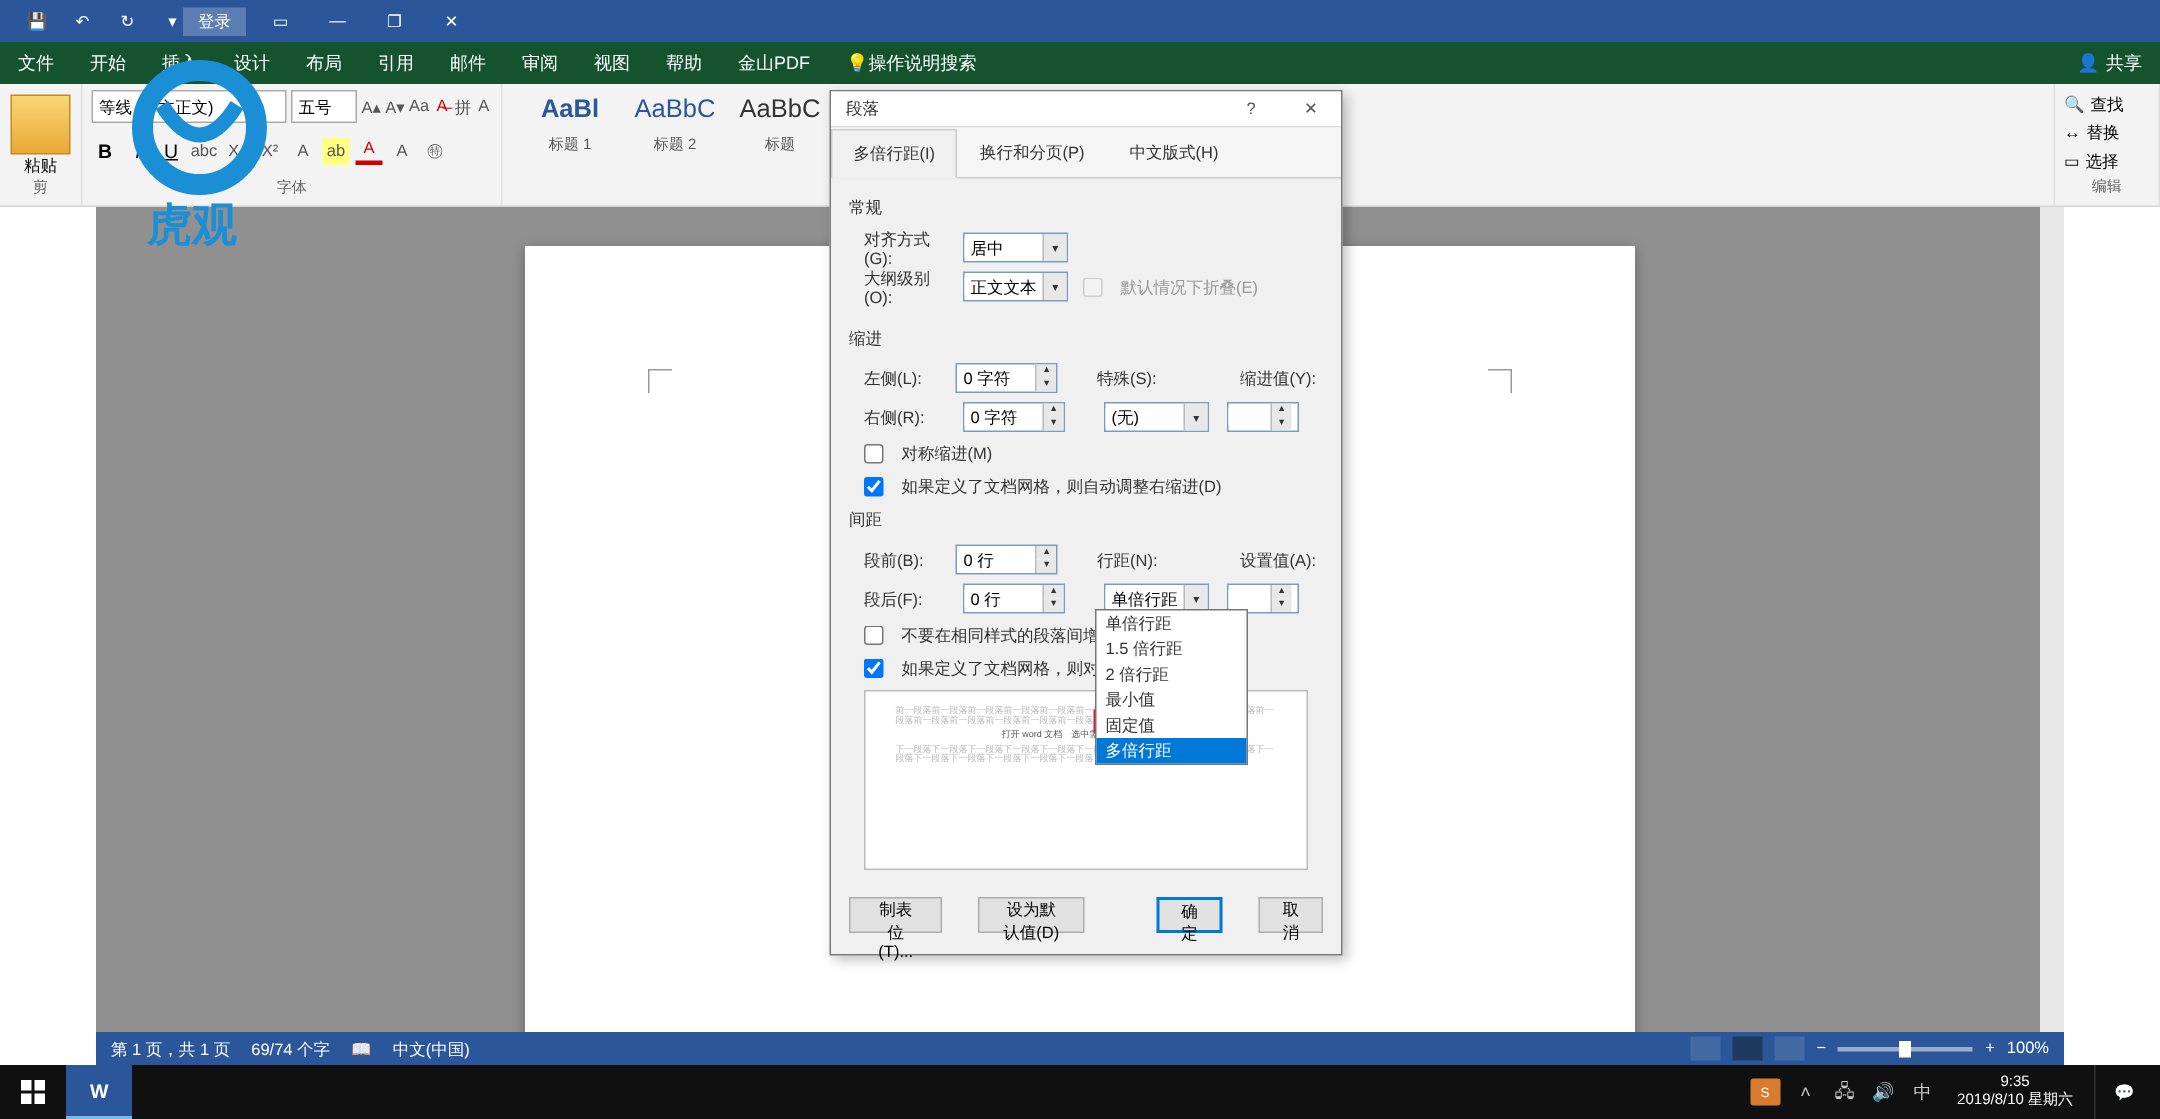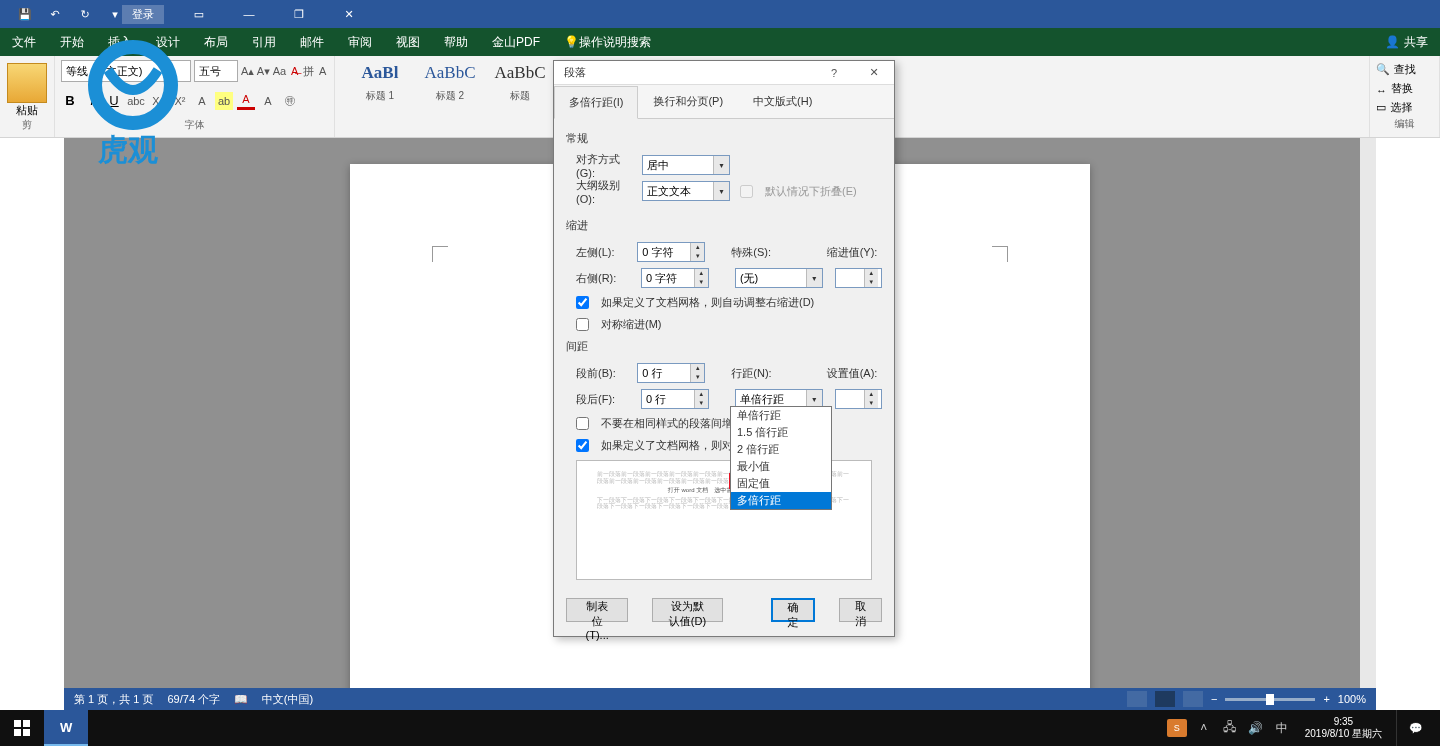--- a/index.html
+++ b/index.html
@@ -3,21 +3,21 @@
 <meta charset="utf-8">
 <style>
 * { margin: 0; padding: 0; box-sizing: border-box; font-family: "Microsoft YaHei", "Segoe UI", sans-serif; }
 body { background: #fff; width: 1440px; height: 746px; overflow: hidden; position: relative; }
 
 
 .title-bar { height: 28px; background: #2b579a; display: flex; align-items: center; color: #fff; font-size: 11px; }
 .title-left { display: flex; gap: 16px; padding-left: 18px; align-items: center; }
 .title-icon { width: 14px; height: 14px; display: inline-flex; align-items: center; justify-content: center; cursor: pointer; }
 .title-center { flex: 1; text-align: center; }
-.title-right { display: flex; align-items: center; gap: 20px; padding-right: 8px; }
+.title-right { display: flex; align-items: center; gap: 8px; padding-right: 8px; }
 .login-btn { background: #5c7db1; padding: 2px 10px; font-size: 11px; cursor: pointer; }
 .win-btn { width: 30px; height: 28px; display: inline-flex; align-items: center; justify-content: center; cursor: pointer; }
 
 
 .menu-bar { height: 28px; background: #14532d; display: flex; align-items: center; color: #fff; font-size: 12px; }
 .menu-item { padding: 0 12px; height: 100%; display: flex; align-items: center; cursor: pointer; }
 .share-right { margin-left: auto; padding-right: 12px; display: flex; align-items: center; gap: 4px; }
 
 
 .ribbon { height: 82px; background: #f3f3f3; border-bottom: 1px solid #d4d4d4; display: flex; position: relative; }
@@ -27,21 +27,21 @@
 .paste-big { width: 40px; height: 40px; background: linear-gradient(#f8d775, #e8a836); border: 1px solid #c48a1e; margin-top: 4px; }
 .font-group { width: 280px; }
 .font-row1 { display: flex; gap: 3px; align-items: center; height: 24px; }
 .font-select { height: 22px; font-size: 11px; border: 1px solid #ababab; background: #fff; padding: 0 4px; }
 .font-row2 { display: flex; gap: 4px; align-items: center; height: 24px; }
 .fmt-btn { width: 18px; height: 18px; display: inline-flex; align-items: center; justify-content: center; font-size: 13px; cursor: pointer; }
 .small-icon { font-size: 11px; color: #555; }
 
 .styles-group { flex: 1; display: flex; align-items: flex-start; padding: 4px 8px; gap: 8px; overflow: hidden; }
 .style-item { min-width: 62px; text-align: center; cursor: pointer; }
-.style-preview { font-size: 11px; color: #333; font-family: Liberation Serif, serif; }
+.style-preview { font-size: 11px; color: #333; }
 .style-preview.big { font-size: 17px; }
 .style-name { font-size: 10px; color: #555; margin-top: 6px; }
 
 .edit-group { width: 70px; padding: 4px 6px; }
 .edit-item { font-size: 11px; display: flex; align-items: center; gap: 4px; height: 20px; cursor: pointer; }
 
 
 .doc-area { position: absolute; top: 138px; left: 64px; right: 64px; bottom: 48px; background: #909090; overflow: hidden; }
 .page { position: absolute; left: 50%; transform: translateX(-50%); top: 26px; width: 740px; height: 560px; background: #fff; box-shadow: 0 2px 8px rgba(0,0,0,.3); }
 .page-corner { position: absolute; width: 16px; height: 16px; border: 1px solid #999; }
@@ -60,21 +60,21 @@
 .dlg-tabs { display: flex; border-bottom: 1px solid #ccc; background: #f5f5f5; }
 .dlg-tab { padding: 8px 14px; font-size: 11px; cursor: pointer; border: 1px solid transparent; }
 .dlg-tab.active { background: #f0f0f0; border: 1px solid #ccc; border-bottom-color: #f0f0f0; position: relative; top: 1px; }
 .dlg-body { padding: 8px 12px 0; }
 .section-title { font-size: 11px; margin: 4px 0 6px; color: #333; }
 .row { display: flex; align-items: center; height: 26px; gap: 6px; }
 .lbl { width: 70px; padding-left: 10px; }
 .lbl2 { width: 60px; }
 .combo { display: flex; align-items: center; border: 1px solid #7a9ac0; background: #fff; height: 20px; }
 .combo input { border: none; outline: none; width: 52px; padding: 0 4px; font-size: 11px; }
-.combo.wide input { width: 70px; }
+.combo.wide input { width: 52px; }
 .combo .arrow { width: 16px; height: 18px; background: #e8e8e8; border-left: 1px solid #bbb; display: flex; align-items: center; justify-content: center; font-size: 8px; }
 .spin { display: flex; flex-direction: column; width: 14px; }
 .spin div { height: 9px; background: #e8e8e8; border-left: 1px solid #bbb; font-size: 7px; text-align: center; line-height: 8px; }
 .chk { display: flex; align-items: center; gap: 12px; padding-left: 10px; height: 22px; }
 .chk input { width: 13px; height: 13px; }
 .dropdown-open { position: absolute; background: #fff; border: 1px solid #767676; font-size: 11px; z-index: 200; }
 .dropdown-open div { padding: 1px 6px; cursor: pointer; }
 .dropdown-open div.hl { background: #0078d7; color: #fff; }
 .red-box { position: absolute; border: 2px solid #e81123; pointer-events: none; }
 
@@ -279,26 +279,26 @@
         </div>
       <div class="combo" style="margin-left:6px;width:48px">
           <input style="width: 28px;">
           <div class="spin">
             <div>▴</div>
             <div>▾</div>
           </div>
         </div>
     </div>
     <label class="chk">
+        <input type="checkbox" style="">
+        <span>对称缩进(M)</span>
+      </label>
+    <label class="chk">
         <input type="checkbox" checked="" style="">
         <span>如果定义了文档网格，则自动调整右缩进(D)</span>
-      </label>
-    <label class="chk">
-        <input type="checkbox" style="">
-        <span>对称缩进(M)</span>
       </label>
 
     <div class="section-title">间距</div>
     <div class="row">
       <span class="lbl">段前(B):</span>
       <div class="combo">
           <input value="0 行" style="">
           <div class="spin">
             <div>▴</div>
             <div>▾</div>

